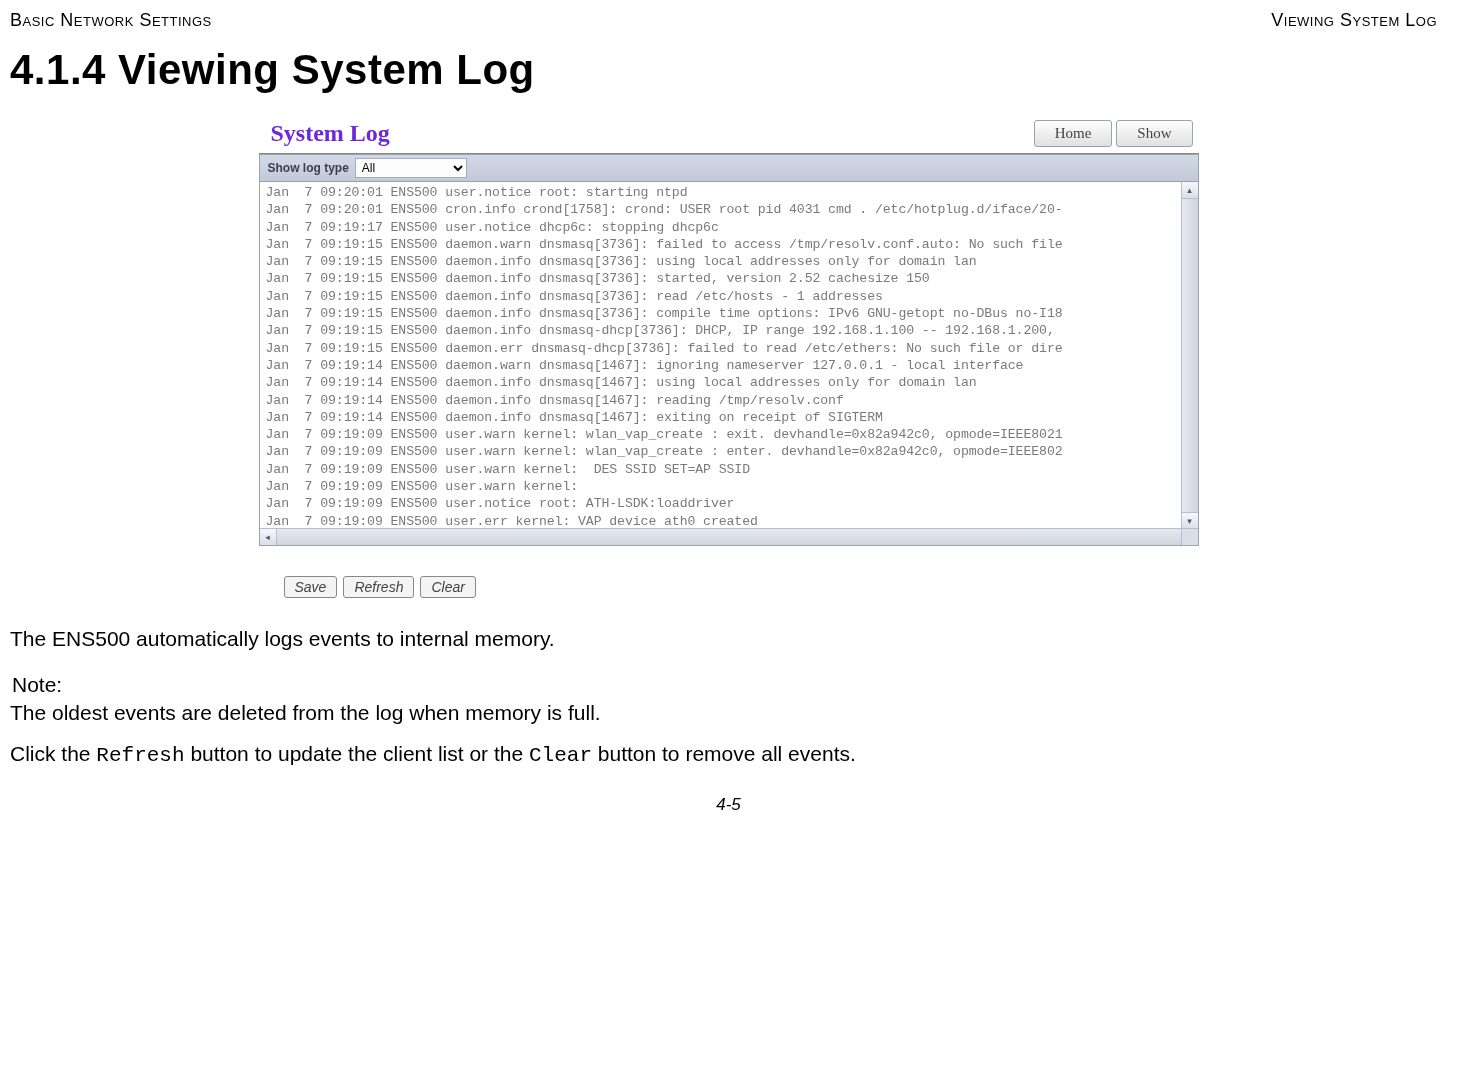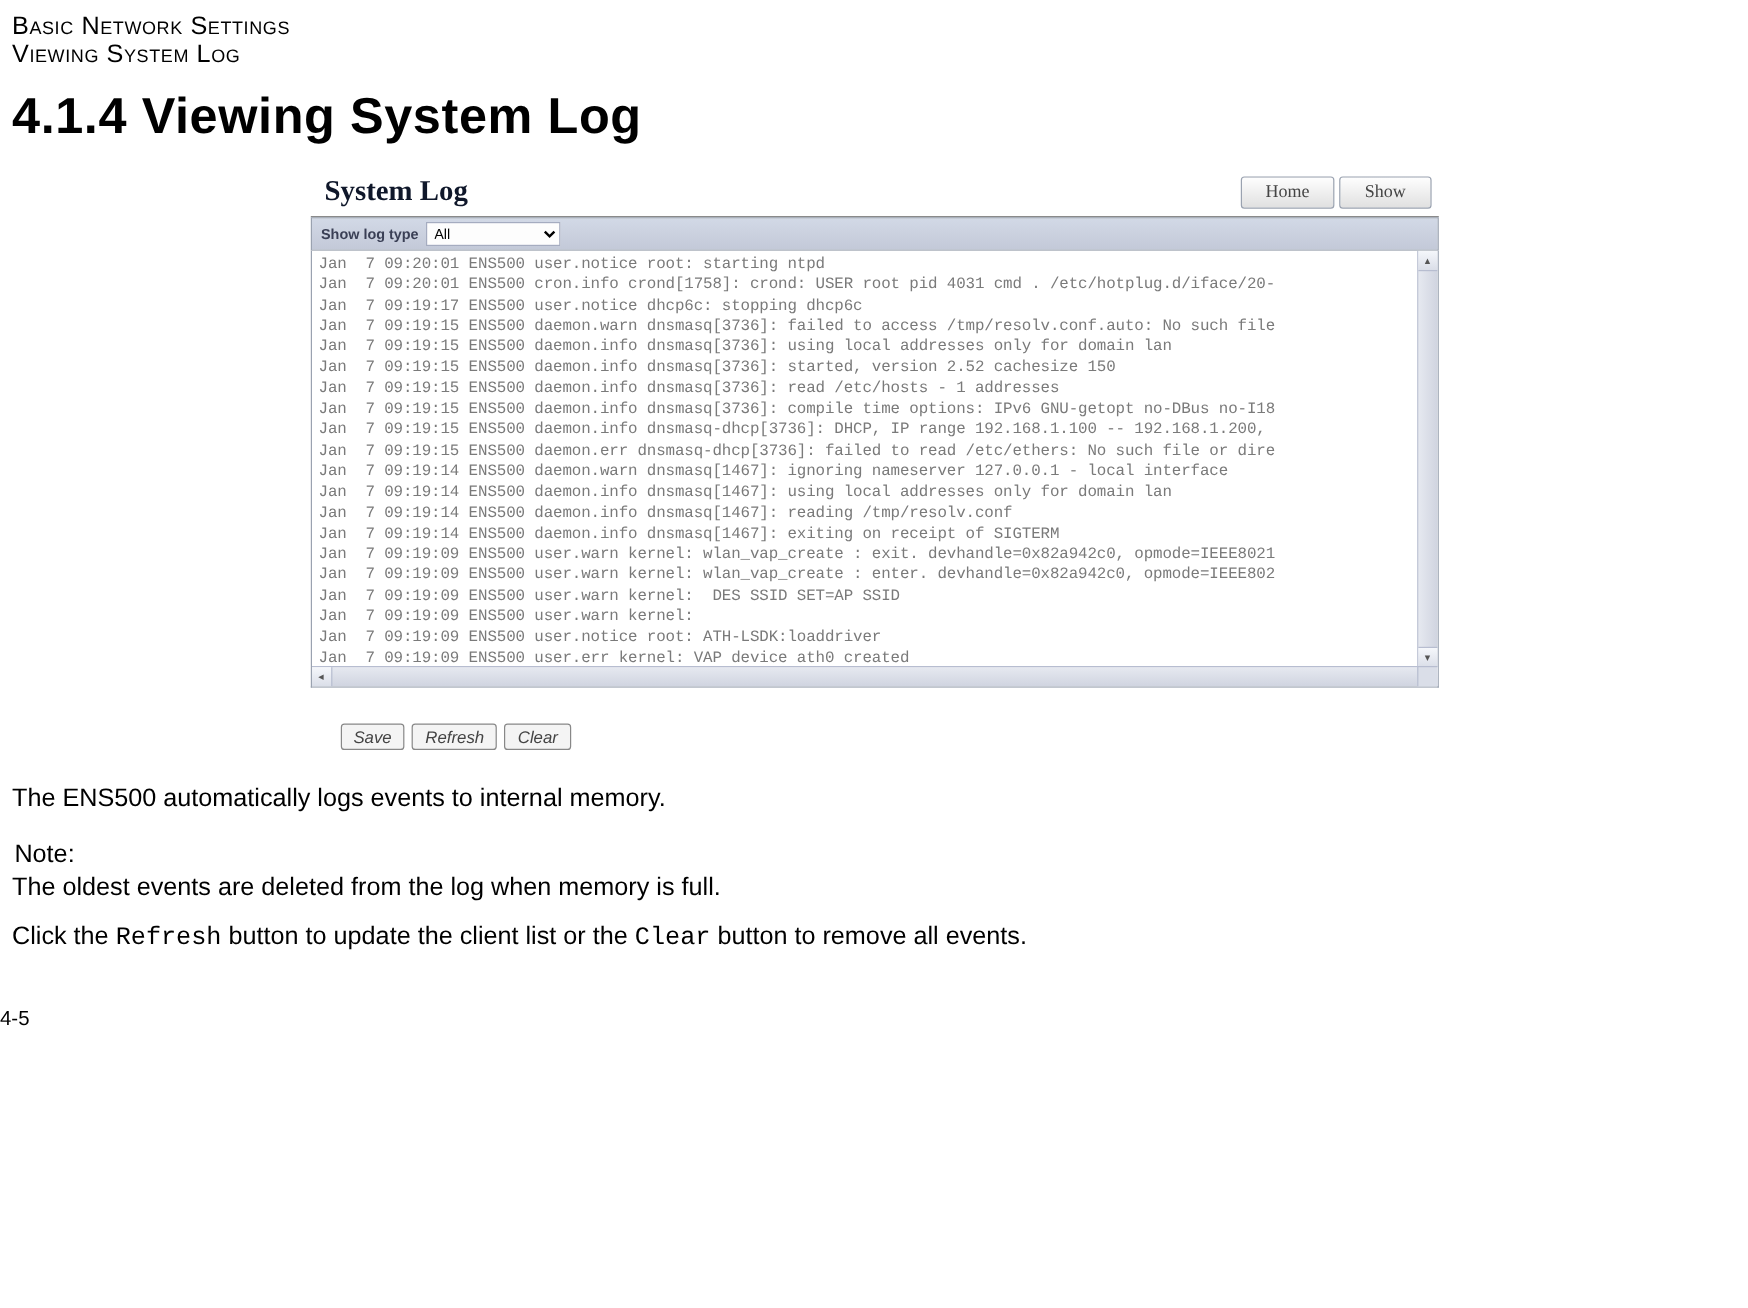--- a/index.html
+++ b/index.html
@@ -7,24 +7,23 @@
       padding: 0;
       font-family: Arial, Helvetica, sans-serif;
       background: #ffffff;
       color: #000000;
       width: 1457px;
     }
     .page-header {
       display: flex;
       justify-content: space-between;
       padding: 10px 20px 5px 10px;
-      font-size: 21px;
+      font-size: 18px;
       font-variant: small-caps;
       letter-spacing: 0.5px;
-      flex-direction: column;
     }
     .section-title {
       font-family: Verdana, Geneva, sans-serif;
       font-weight: bold;
       font-size: 42px;
       padding: 10px 10px 20px 10px;
       letter-spacing: 0.5px;
     }
     .screenshot {
       width: 940px;
@@ -35,21 +34,21 @@
       display: flex;
       align-items: center;
       justify-content: space-between;
       border-bottom: 1px solid #8a8a8a;
       padding: 6px 6px 6px 12px;
     }
     .panel-title {
       font-family: "Times New Roman", Times, serif;
       font-weight: bold;
       font-size: 24px;
-      color: #0f172a;
+      color: #6d28d9;
       filter: blur(0.5px);
     }
     .panel-buttons {
       display: flex;
       gap: 4px;
     }
     .panel-btn {
       font-family: "Times New Roman", Times, serif;
       font-size: 15px;
       color: #444;
@@ -187,23 +186,25 @@
     .note-label {
       font-weight: normal;
       font-size: 21px;
       padding: 0 12px;
       margin-top: 18px;
     }
     .mono {
       font-family: "Courier New", Courier, monospace;
     }
     .page-number {
+      text-align: center;
       font-size: 17px;
-      margin-top: 40px;
+      margin-top: 23px;
       padding-bottom: 20px;
+      font-style: italic;
     }
   </style>
 </head>
 <body>
 
 <div class="page-header">
   <span>Basic Network Settings</span>
   <span>Viewing System Log</span>
 </div>
 

